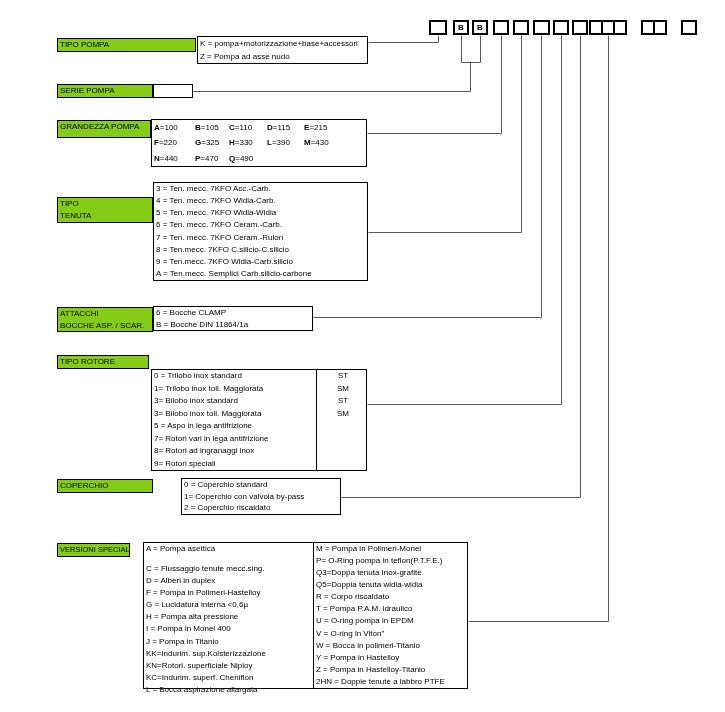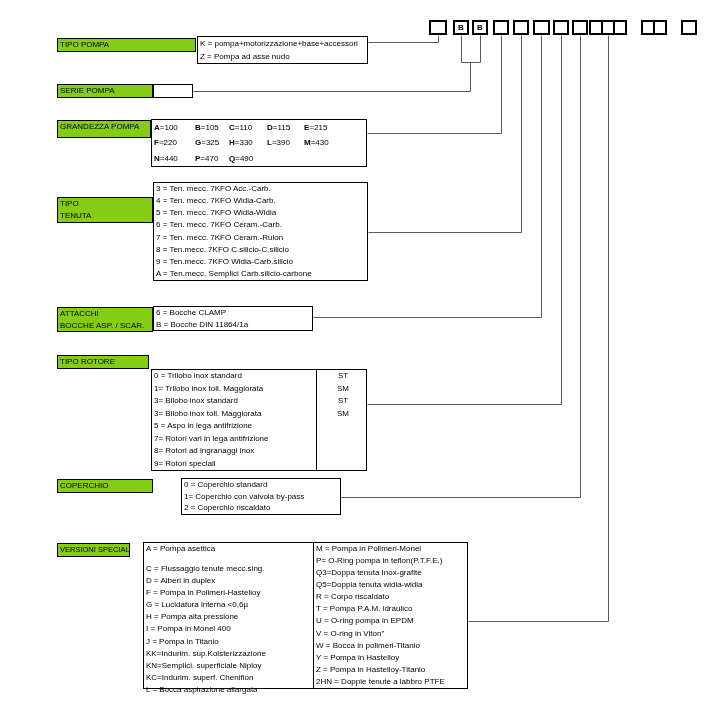--- a/index.html
+++ b/index.html
@@ -134,21 +134,21 @@
         <div class="col" style="left: 0px; width: 169px;">
           <div class="vrow" style="line-height: 12.0833px; height: 12.0833px;">A = Pompa asettica</div>
           <div class="vrow" style="line-height: 12.0833px; height: 12.0833px; margin-top: 8px;">C = Flussaggio tenute mecc.sing.</div>
           <div class="vrow" style="line-height: 12.0833px; height: 12.0833px;">D = Alberi in duplex</div>
           <div class="vrow" style="line-height: 12.0833px; height: 12.0833px;">F = Pompa in Polimeri-Hastelloy</div>
           <div class="vrow" style="line-height: 12.0833px; height: 12.0833px;">G = Lucidatura interna &lt;0,6µ</div>
           <div class="vrow" style="line-height: 12.0833px; height: 12.0833px;">H = Pompa alta pressione</div>
           <div class="vrow" style="line-height: 12.0833px; height: 12.0833px;">I = Pompa in Monel 400</div>
           <div class="vrow" style="line-height: 12.0833px; height: 12.0833px;">J = Pompa in Titanio</div>
           <div class="vrow" style="line-height: 12.0833px; height: 12.0833px;">KK=Indurim. sup.Kolsterizzazione</div>
-          <div class="vrow" style="line-height: 12.0833px; height: 12.0833px;">KN=Semplici. superficiale Niploy</div>
+          <div class="vrow" style="line-height: 12.0833px; height: 12.0833px;">KN=Rotori. superficiale Niploy</div>
           <div class="vrow" style="line-height: 12.0833px; height: 12.0833px;">KC=Indurim. superf. Cheniflon</div>
           <div class="vrow" style="line-height: 12.0833px; height: 12.0833px;">L = Bocca aspirazione allargata</div>
         </div>
         <div class="col" style="left: 169px; width: 154px; border-left: 1px solid rgb(0, 0, 0);">
           <div class="vrow" style="line-height: 12.0833px; height: 12.0833px;">M = Pompa in Polimeri-Monel</div>
           <div class="vrow" style="line-height: 12.0833px; height: 12.0833px;">P= O-Ring pompa in teflon(P.T.F.E.)</div>
           <div class="vrow" style="line-height: 12.0833px; height: 12.0833px;">Q3=Doppa tenuta Inox-grafite</div>
           <div class="vrow" style="line-height: 12.0833px; height: 12.0833px;">Q5=Doppia tenuta widia-widia</div>
           <div class="vrow" style="line-height: 12.0833px; height: 12.0833px;">R = Corpo riscaldato</div>
           <div class="vrow" style="line-height: 12.0833px; height: 12.0833px;">T = Pompa P.A.M. idraulico</div>

